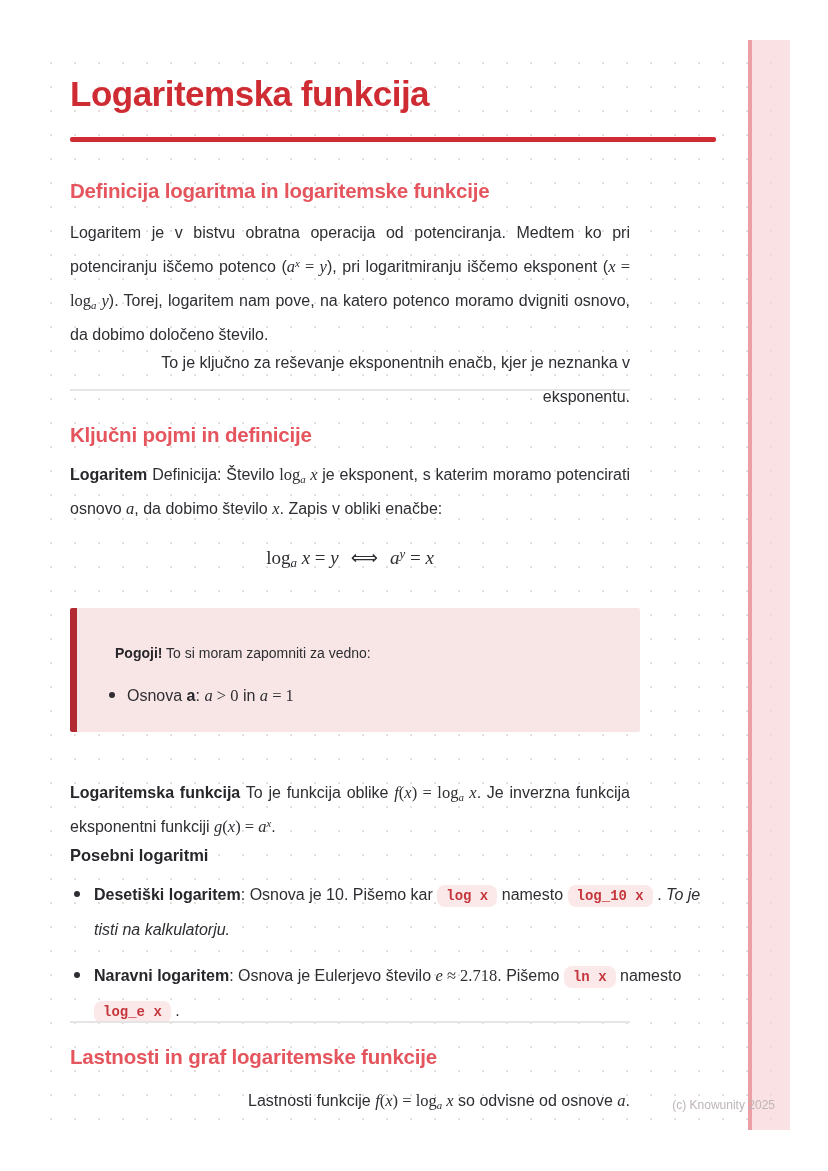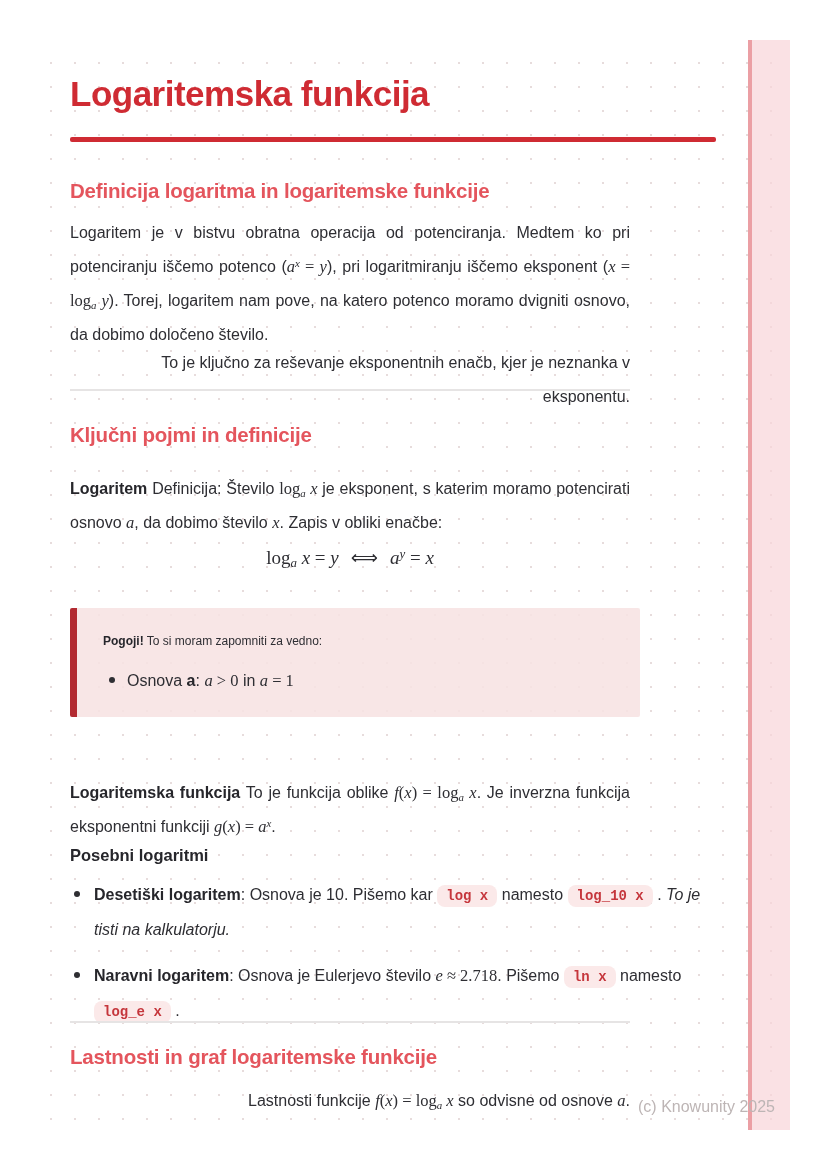--- a/index.html
+++ b/index.html
@@ -9,45 +9,45 @@
     background-size:24px 24px;background-position:9px 11px;}
   .stripe{position:absolute;left:718px;top:0;width:42px;height:1090px;
     background:rgba(248,213,217,0.72);border-left:4px solid rgba(231,147,153,0.85);box-sizing:border-box;z-index:1;}
   .blk{position:absolute;left:40px;}
   h1{margin:0;font-size:35px;line-height:1.15;font-weight:700;letter-spacing:-0.5px;color:#cf2b33;top:34px;}
   .rule{top:97px;width:646px;height:5px;background:#cf2b33;border-radius:2px;}
   h2{margin:0;font-size:20.5px;font-weight:700;color:#e4555d;letter-spacing:-0.2px;}
   .h2a{top:139px;} .h2b{top:383px;} .h2c{top:1005px;}
   .p{width:560px;font-size:16px;line-height:34px;margin:0;text-align:right;}
   .just{text-align:justify;text-align-last:left;}
-  .p1{top:176px;} .p2{top:306px;} .p3{top:432px;} .p4{top:736px;} .p5{top:1046px;line-height:30px;}
+  .p1{top:176px;} .p2{top:306px;} .p3{top:418px;} .p4{top:736px;} .p5{top:1046px;line-height:30px;}
   .divider{width:560px;height:2px;background:#e6e4e4;}
   .div1{top:349px;} .div2{top:981px;}
   .math{font-family:"Liberation Serif",serif;font-size:16.5px;}
   .mi{font-style:italic;} .mn{font-style:normal;}
   sub.ms,sup.ms{font-family:"Liberation Serif",serif;font-style:italic;font-size:0.68em;line-height:0;}
   sub.ms{vertical-align:-0.25em;} sup.ms{vertical-align:0.45em;}
   .formula{top:506px;width:560px;text-align:center;font-size:19px;}
   .iff{padding:0 12px;}
   .callout{top:568px;width:570px;box-sizing:border-box;background:rgba(247,226,226,0.88);
     border-left:7px solid #b22a31;border-radius:2px;padding:21px 26px 18px 26px;}
-  .callout .cp{margin:0;font-size:12px;line-height:24px;}
+  .callout .cp{margin:12px;font-size:14px;line-height:24px;}
   .callout ul{margin:9px 0 0 0;padding:0;list-style:none;}
   .callout li{position:relative;padding-left:24px;line-height:37px;font-size:16px;}
   .callout li::before{content:"";position:absolute;left:6px;top:15px;width:6px;height:6px;border-radius:50%;background:#2e2e33;}
   .h3{top:806px;font-size:16.5px;font-weight:700;margin:0;color:#26262b;}
   .biglist{top:838px;width:650px;margin:0;padding:0;list-style:none;}
   .biglist li{position:relative;padding-left:24px;font-size:16px;line-height:33px;margin-bottom:13px;}
   .biglist li::before{content:"";position:absolute;left:4px;top:13px;width:6px;height:6px;border-radius:50%;background:#2e2e33;}
   .b{font-weight:700;color:#26262b;}
   .it{font-style:italic;}
   .chip{font-family:"Liberation Mono","DejaVu Sans Mono",monospace;font-weight:700;font-size:14px;
     color:#c5363c;background:#fbe9e9;border-radius:8px;padding:3px 9px;
     box-decoration-break:clone;-webkit-box-decoration-break:clone;}
-  .footer{position:absolute;right:15px;top:1058px;font-size:16px;color:#bdb5b5;z-index:3;}
+  .footer{position:absolute;right:15px;top:1058px;font-size:12px;color:#bdb5b5;z-index:3;}
 </style>
 </head>
 <body>
 
 <div class="page">
 
   <div class="stripe"></div>
 
   <h1 class="blk">Logaritemska funkcija</h1>
   <div class="blk rule"></div>

